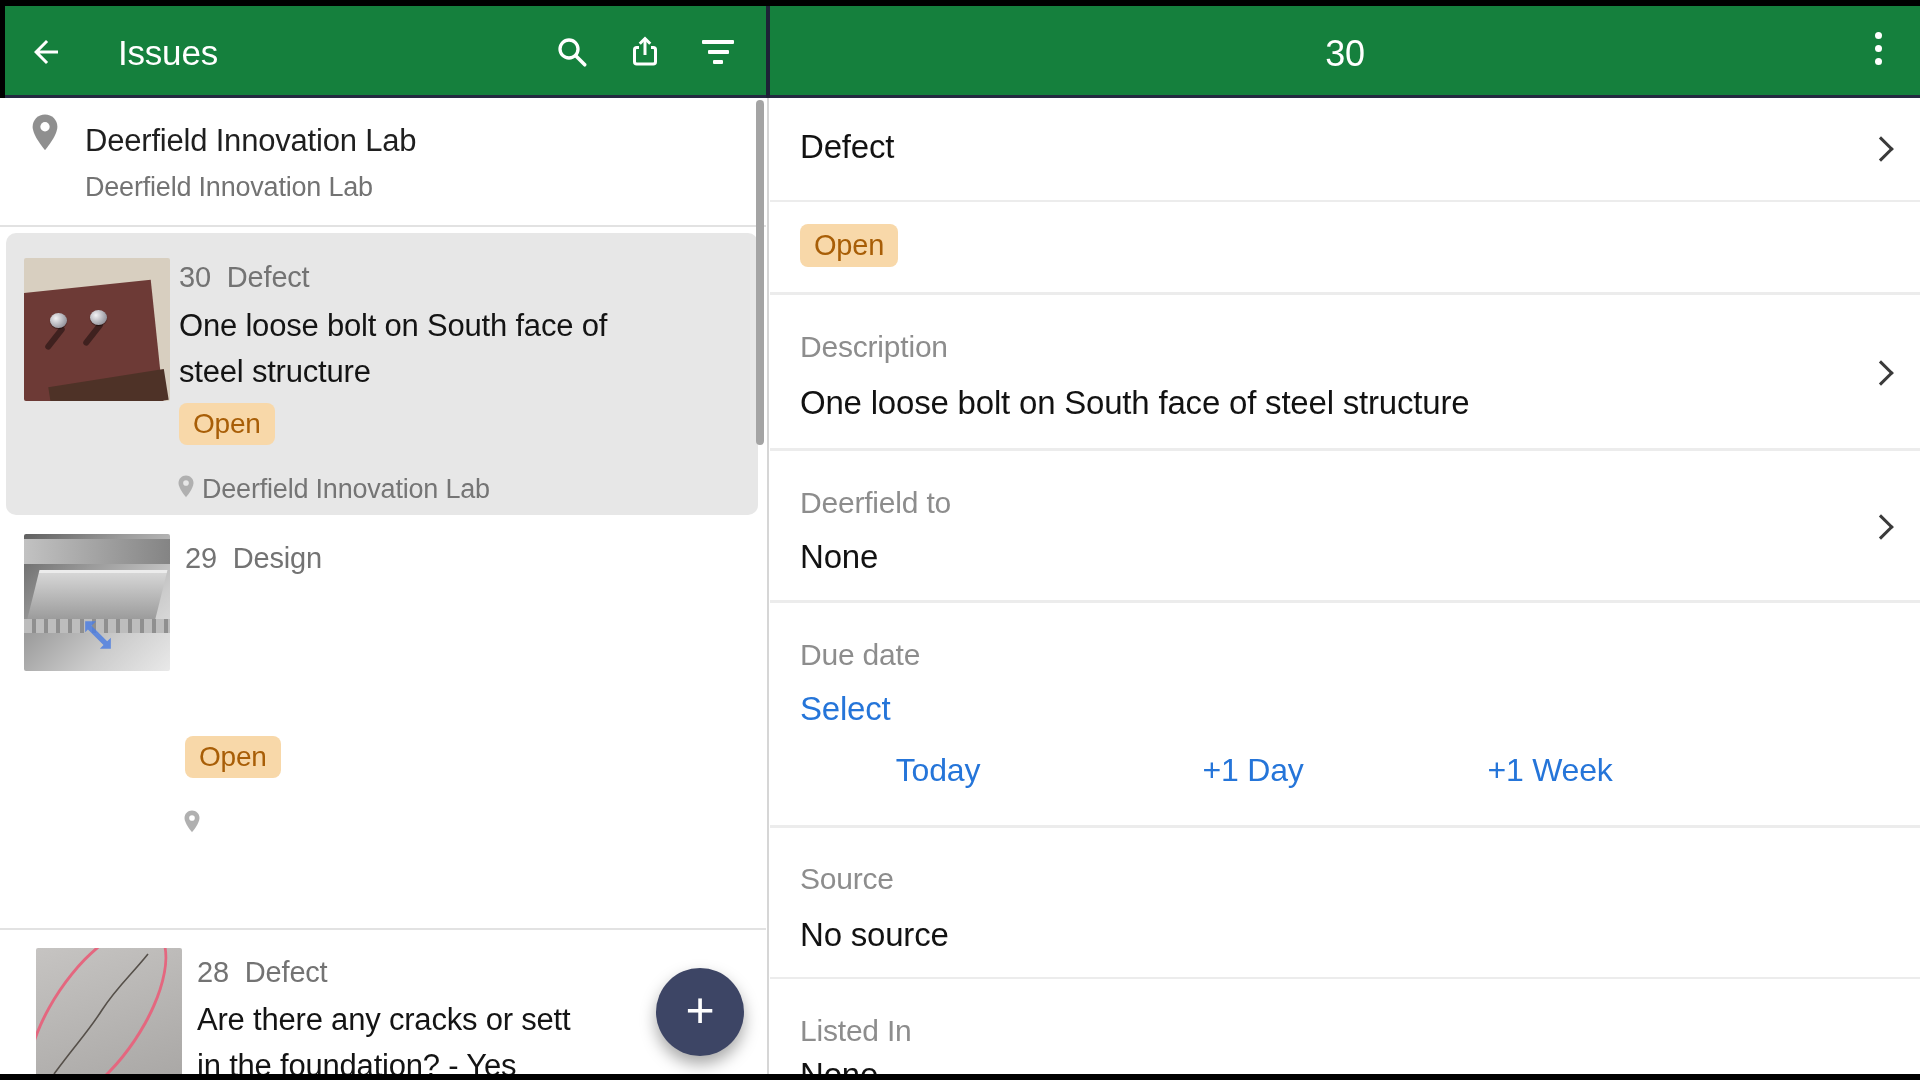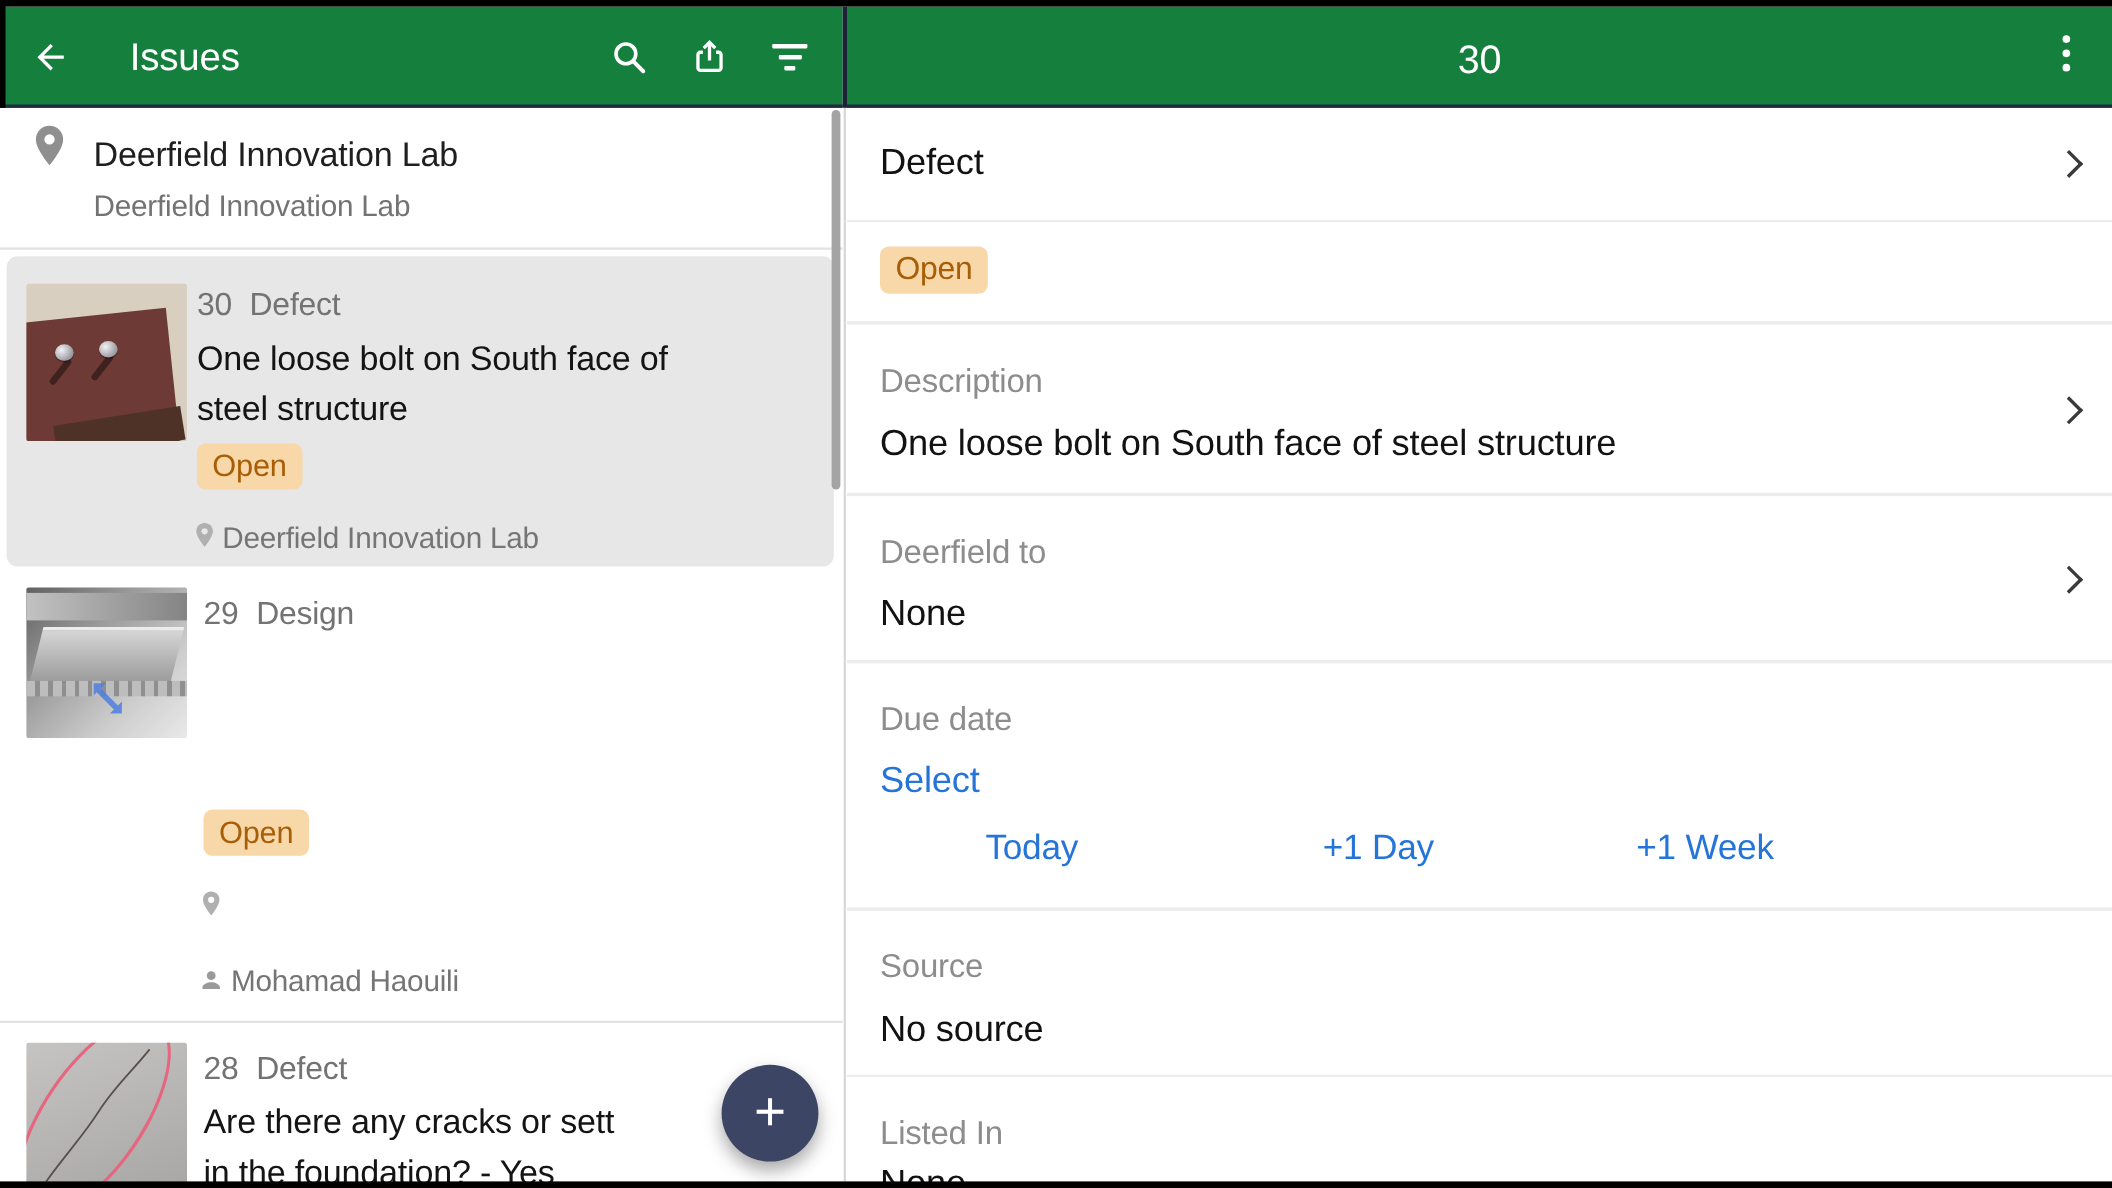--- a/index.html
+++ b/index.html
@@ -172,30 +172,24 @@
     <div class="num-line" style="left:185px;top:22px;">
       <span>29</span><span class="tp">Design</span>
     </div>
     <div class="badge" style="left:185px;top:216px;">Open</div>
     <div class="meta" style="left:182px;top:275px;width:520px;">
       <svg width="20" height="28" viewBox="0 0 24 32" style="margin-top:14px;">
         <path d="M12 1C6.9 1 3 4.9 3 10c0 6.6 9 17 9 17s9-10.4 9-17c0-5.1-3.9-9-9-9z" fill="#b0b0b0"></path>
           <circle cx="12" cy="10" r="3.4" fill="#fff"></circle>
       </svg>
     </div>
-    <div class="meta" style="left:180px;top:354px;">
-      <svg width="24" height="24" viewBox="0 0 24 24" style="margin-top:5px;">
-        <path d="M12 12a4 4 0 1 0 0-8 4 4 0 0 0 0 8zm0 2c-3.3 0-8 1.7-8 5v1h16v-1c0-3.3-4.7-5-8-5z" fill="#9a9a9a"></path>
-      </svg>
-      <span>Mohamad Haouili</span>
-    </div>
   </div>
   <div class="hdiv" style="top:928px;"></div>
 
-  <div class="abs" style="left:0;top:930px;width:766px;height:116px;">
+  <div class="abs" style="left:12px;top:930px;width:766px;height:116px;">
     <div class="thumb thumb28" style="left:24px;top:18px;width:146px;height:132px;">
       <div class="t28-ellipse"></div>
       <svg class="abs" style="left:0;top:0;" width="146" height="132" viewBox="0 0 146 132">
         <path d="M18 126 C 40 96, 52 84, 66 62 S 96 26, 112 6" stroke="#56504a" stroke-width="1.6" fill="none"></path>
       </svg>
     </div>
     <div class="num-line" style="left:185px;top:26px;">
       <span>28</span><span class="tp">Defect</span>
     </div>
     <div class="it-title" style="left:185px;top:67px;">Are there any cracks or sett

